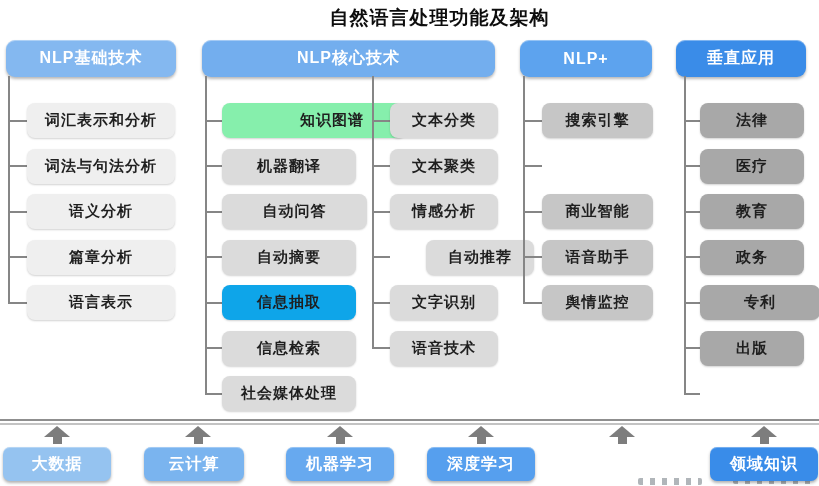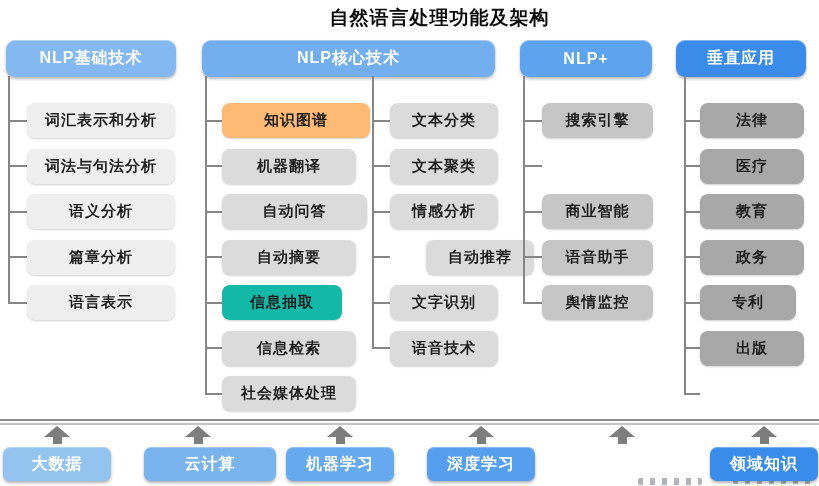--- a/index.html
+++ b/index.html
@@ -59,29 +59,29 @@
     <div class="item" style="left: 27px; top: 148.5px; width: 148px; background: rgb(239, 239, 239);">词法与句法分析</div>
     <div class="stub" style="left: 8px; top: 210.5px; width: 19px; background: rgb(134, 134, 134);"></div>
     <div class="item" style="left: 27px; top: 194px; width: 148px; background: rgb(239, 239, 239);">语义分析</div>
     <div class="stub" style="left: 8px; top: 256px; width: 19px; background: rgb(134, 134, 134);"></div>
     <div class="item" style="left: 27px; top: 239.5px; width: 148px; background: rgb(239, 239, 239);">篇章分析</div>
     <div class="stub" style="left: 8px; top: 301.5px; width: 19px; background: rgb(134, 134, 134);"></div>
     <div class="item" style="left: 27px; top: 285px; width: 148px; background: rgb(239, 239, 239);">语言表示</div>
     <div class="hdr" style="left: 202px; width: 293px; background: rgb(115, 174, 238);">NLP核心技术</div>
     <div class="vline" style="left: 205px; top: 76px; height: 317.5px; background: rgb(134, 134, 134);"></div>
     <div class="stub" style="left: 205px; top: 119.5px; width: 17px; background: rgb(134, 134, 134);"></div>
-    <div class="item" style="left: 222px; top: 103px; width: 148px; background: #fdba74;">知识图谱</div>
+    <div class="item" style="left: 222px; top: 103px; width: 148px; background: #86efac; padding-left: 36px;">知识图谱</div>
     <div class="stub" style="left: 205px; top: 165px; width: 17px; background: rgb(134, 134, 134);"></div>
     <div class="item" style="left: 222px; top: 148.5px; width: 134px; background: rgb(219, 219, 219);">机器翻译</div>
     <div class="stub" style="left: 205px; top: 210.5px; width: 17px; background: rgb(134, 134, 134);"></div>
     <div class="item" style="left: 222px; top: 194px; width: 145px; background: rgb(219, 219, 219);">自动问答</div>
     <div class="stub" style="left: 205px; top: 256px; width: 17px; background: rgb(134, 134, 134);"></div>
     <div class="item" style="left: 222px; top: 239.5px; width: 134px; background: rgb(219, 219, 219);">自动摘要</div>
     <div class="stub" style="left: 205px; top: 301.5px; width: 17px; background: rgb(134, 134, 134);"></div>
-    <div class="item" style="left: 222px; top: 285px; width: 120px; background: #14b8a6;">信息抽取</div>
+    <div class="item" style="left: 222px; top: 285px; width: 134px; background: #0ea5e9;">信息抽取</div>
     <div class="stub" style="left: 205px; top: 347px; width: 17px; background: rgb(134, 134, 134);"></div>
     <div class="item" style="left: 222px; top: 330.5px; width: 134px; background: rgb(219, 219, 219);">信息检索</div>
     <div class="stub" style="left: 205px; top: 392.5px; width: 17px; background: rgb(134, 134, 134);"></div>
     <div class="item" style="left: 222px; top: 376px; width: 134px; background: rgb(219, 219, 219);">社会媒体处理</div>
     <div class="vline" style="left: 372px; top: 76px; height: 272px; background: rgb(134, 134, 134);"></div>
     <div class="stub" style="left: 372px; top: 119.5px; width: 18px; background: rgb(134, 134, 134);"></div>
     <div class="item" style="left: 390px; top: 103px; width: 108px; background: rgb(219, 219, 219);">文本分类</div>
     <div class="stub" style="left: 372px; top: 165px; width: 18px; background: rgb(134, 134, 134);"></div>
     <div class="item" style="left: 390px; top: 148.5px; width: 108px; background: rgb(219, 219, 219);">文本聚类</div>
     <div class="stub" style="left: 372px; top: 210.5px; width: 18px; background: rgb(134, 134, 134);"></div>
@@ -107,34 +107,34 @@
     <div class="vline" style="left: 684px; top: 76px; height: 317.5px; background: rgb(134, 134, 134);"></div>
     <div class="stub" style="left: 684px; top: 119.5px; width: 16px; background: rgb(134, 134, 134);"></div>
     <div class="item" style="left: 700px; top: 103px; width: 104px; background: rgb(168, 168, 168);">法律</div>
     <div class="stub" style="left: 684px; top: 165px; width: 16px; background: rgb(134, 134, 134);"></div>
     <div class="item" style="left: 700px; top: 148.5px; width: 104px; background: rgb(168, 168, 168);">医疗</div>
     <div class="stub" style="left: 684px; top: 210.5px; width: 16px; background: rgb(134, 134, 134);"></div>
     <div class="item" style="left: 700px; top: 194px; width: 104px; background: rgb(168, 168, 168);">教育</div>
     <div class="stub" style="left: 684px; top: 256px; width: 16px; background: rgb(134, 134, 134);"></div>
     <div class="item" style="left: 700px; top: 239.5px; width: 104px; background: rgb(168, 168, 168);">政务</div>
     <div class="stub" style="left: 684px; top: 301.5px; width: 16px; background: rgb(134, 134, 134);"></div>
-    <div class="item" style="left: 700px; top: 285px; width: 96px; background: rgb(168, 168, 168);">专利</div>
+    <div class="item" style="left: 700px; top: 285px; width: 120px; background: rgb(168, 168, 168);">专利</div>
     <div class="stub" style="left: 684px; top: 347px; width: 16px; background: rgb(134, 134, 134);"></div>
     <div class="item" style="left: 700px; top: 330.5px; width: 104px; background: rgb(168, 168, 168);">出版</div>
     <div class="stub" style="left: 684px; top: 392.5px; width: 16px; background: rgb(134, 134, 134);"></div>
     <div class="arrow" style="left: 44px;">
       <div class="tri" style="border-bottom-color: rgb(125, 125, 125);"></div>
       <div class="stem" style="background: rgb(125, 125, 125);"></div>
     </div>
     <div class="fbox" style="left: 3px; width: 108px; background: rgb(149, 195, 240);">大数据</div>
     <div class="arrow" style="left: 185px;">
       <div class="tri" style="border-bottom-color: rgb(125, 125, 125);"></div>
       <div class="stem" style="background: rgb(125, 125, 125);"></div>
     </div>
-    <div class="fbox" style="left: 144px; width: 132px; background: rgb(122, 180, 239);">云计算</div>
+    <div class="fbox" style="left: 144px; width: 100px; background: rgb(122, 180, 239);">云计算</div>
     <div class="arrow" style="left: 327px;">
       <div class="tri" style="border-bottom-color: rgb(125, 125, 125);"></div>
       <div class="stem" style="background: rgb(125, 125, 125);"></div>
     </div>
     <div class="fbox" style="left: 286px; width: 108px; background: rgb(103, 169, 239);">机器学习</div>
     <div class="arrow" style="left: 468px;">
       <div class="tri" style="border-bottom-color: rgb(125, 125, 125);"></div>
       <div class="stem" style="background: rgb(125, 125, 125);"></div>
     </div>
     <div class="fbox" style="left: 427px; width: 108px; background: rgb(86, 159, 238);">深度学习</div>

